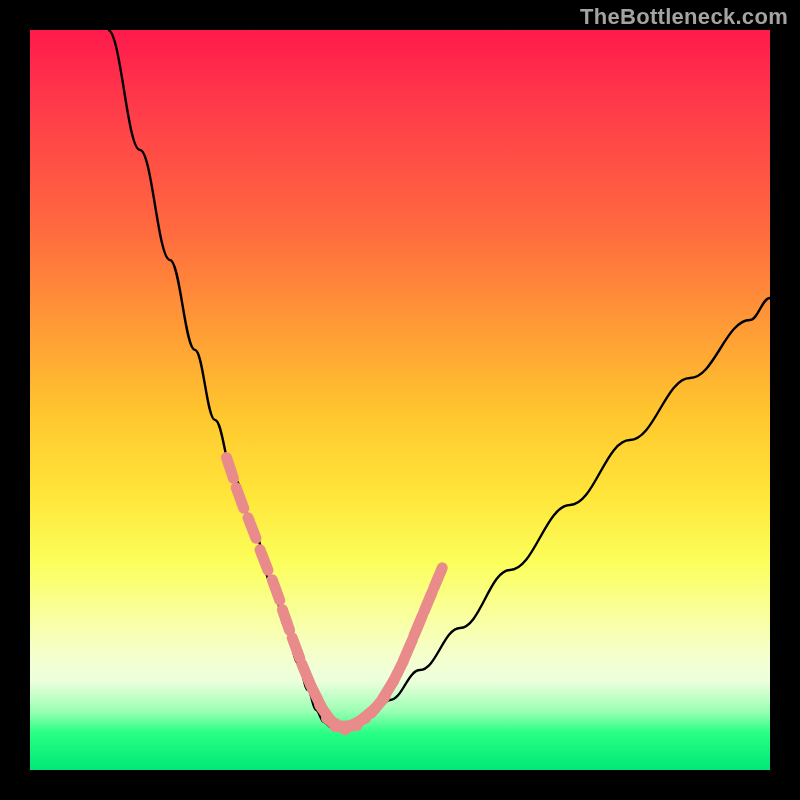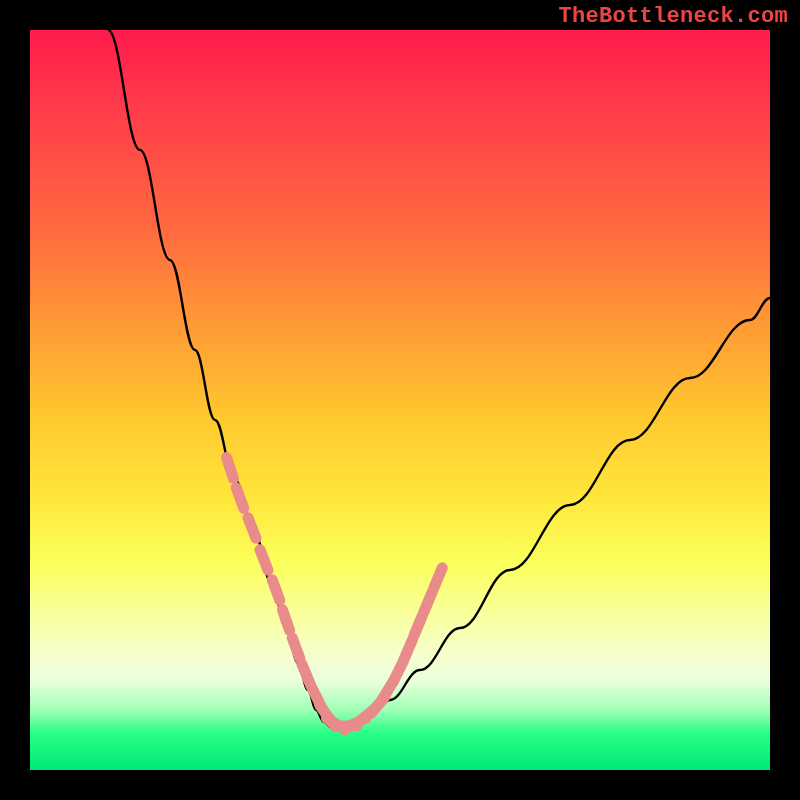--- a/index.html
+++ b/index.html
@@ -14,26 +14,25 @@
   .outer {
     position: relative;
     width: 800px;
     height: 800px;
     background: #000;
   }
   .watermark {
     position: absolute;
     top: 4px;
     right: 12px;
-    color: #ef4444;
+    color: #a3a3a3;
     font-size: 22px;
     font-weight: 600;
     letter-spacing: 0.3px;
     z-index: 50;
-    font-family: Liberation Mono, monospace;
   }
   .plot {
     position: absolute;
     left: 30px;
     top: 30px;
     width: 740px;
     height: 740px;
     overflow: hidden;
   }
   

